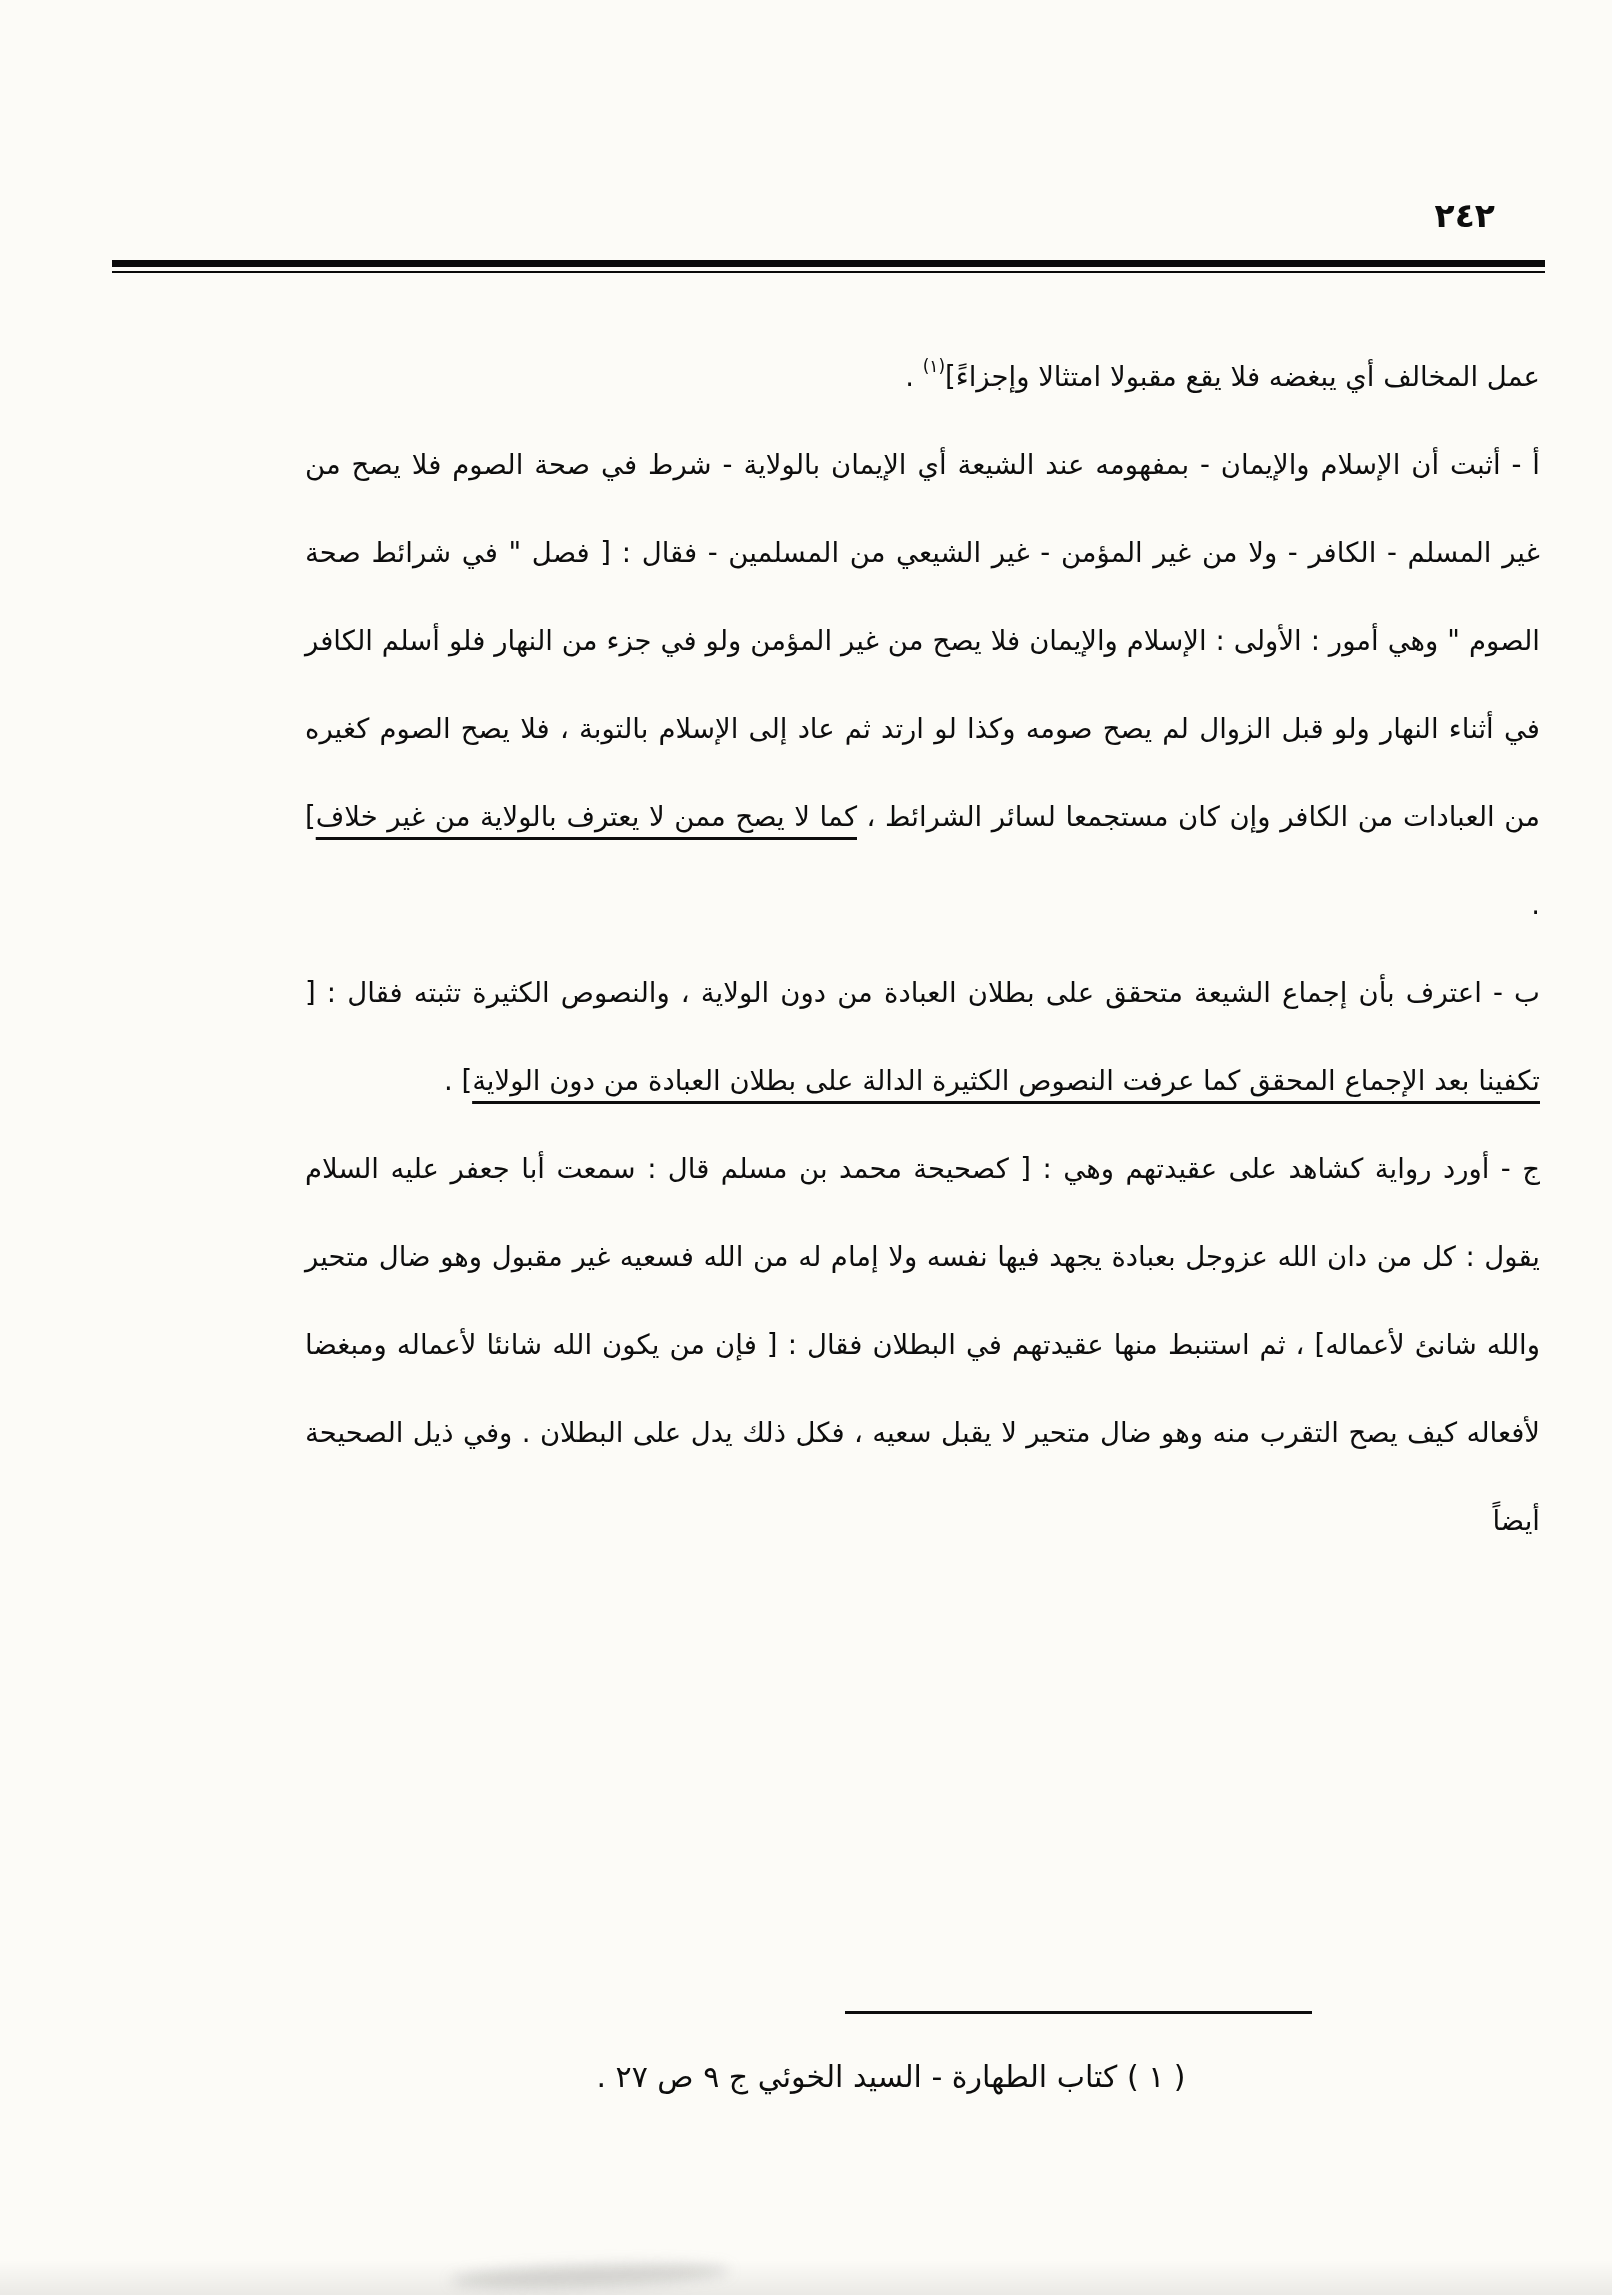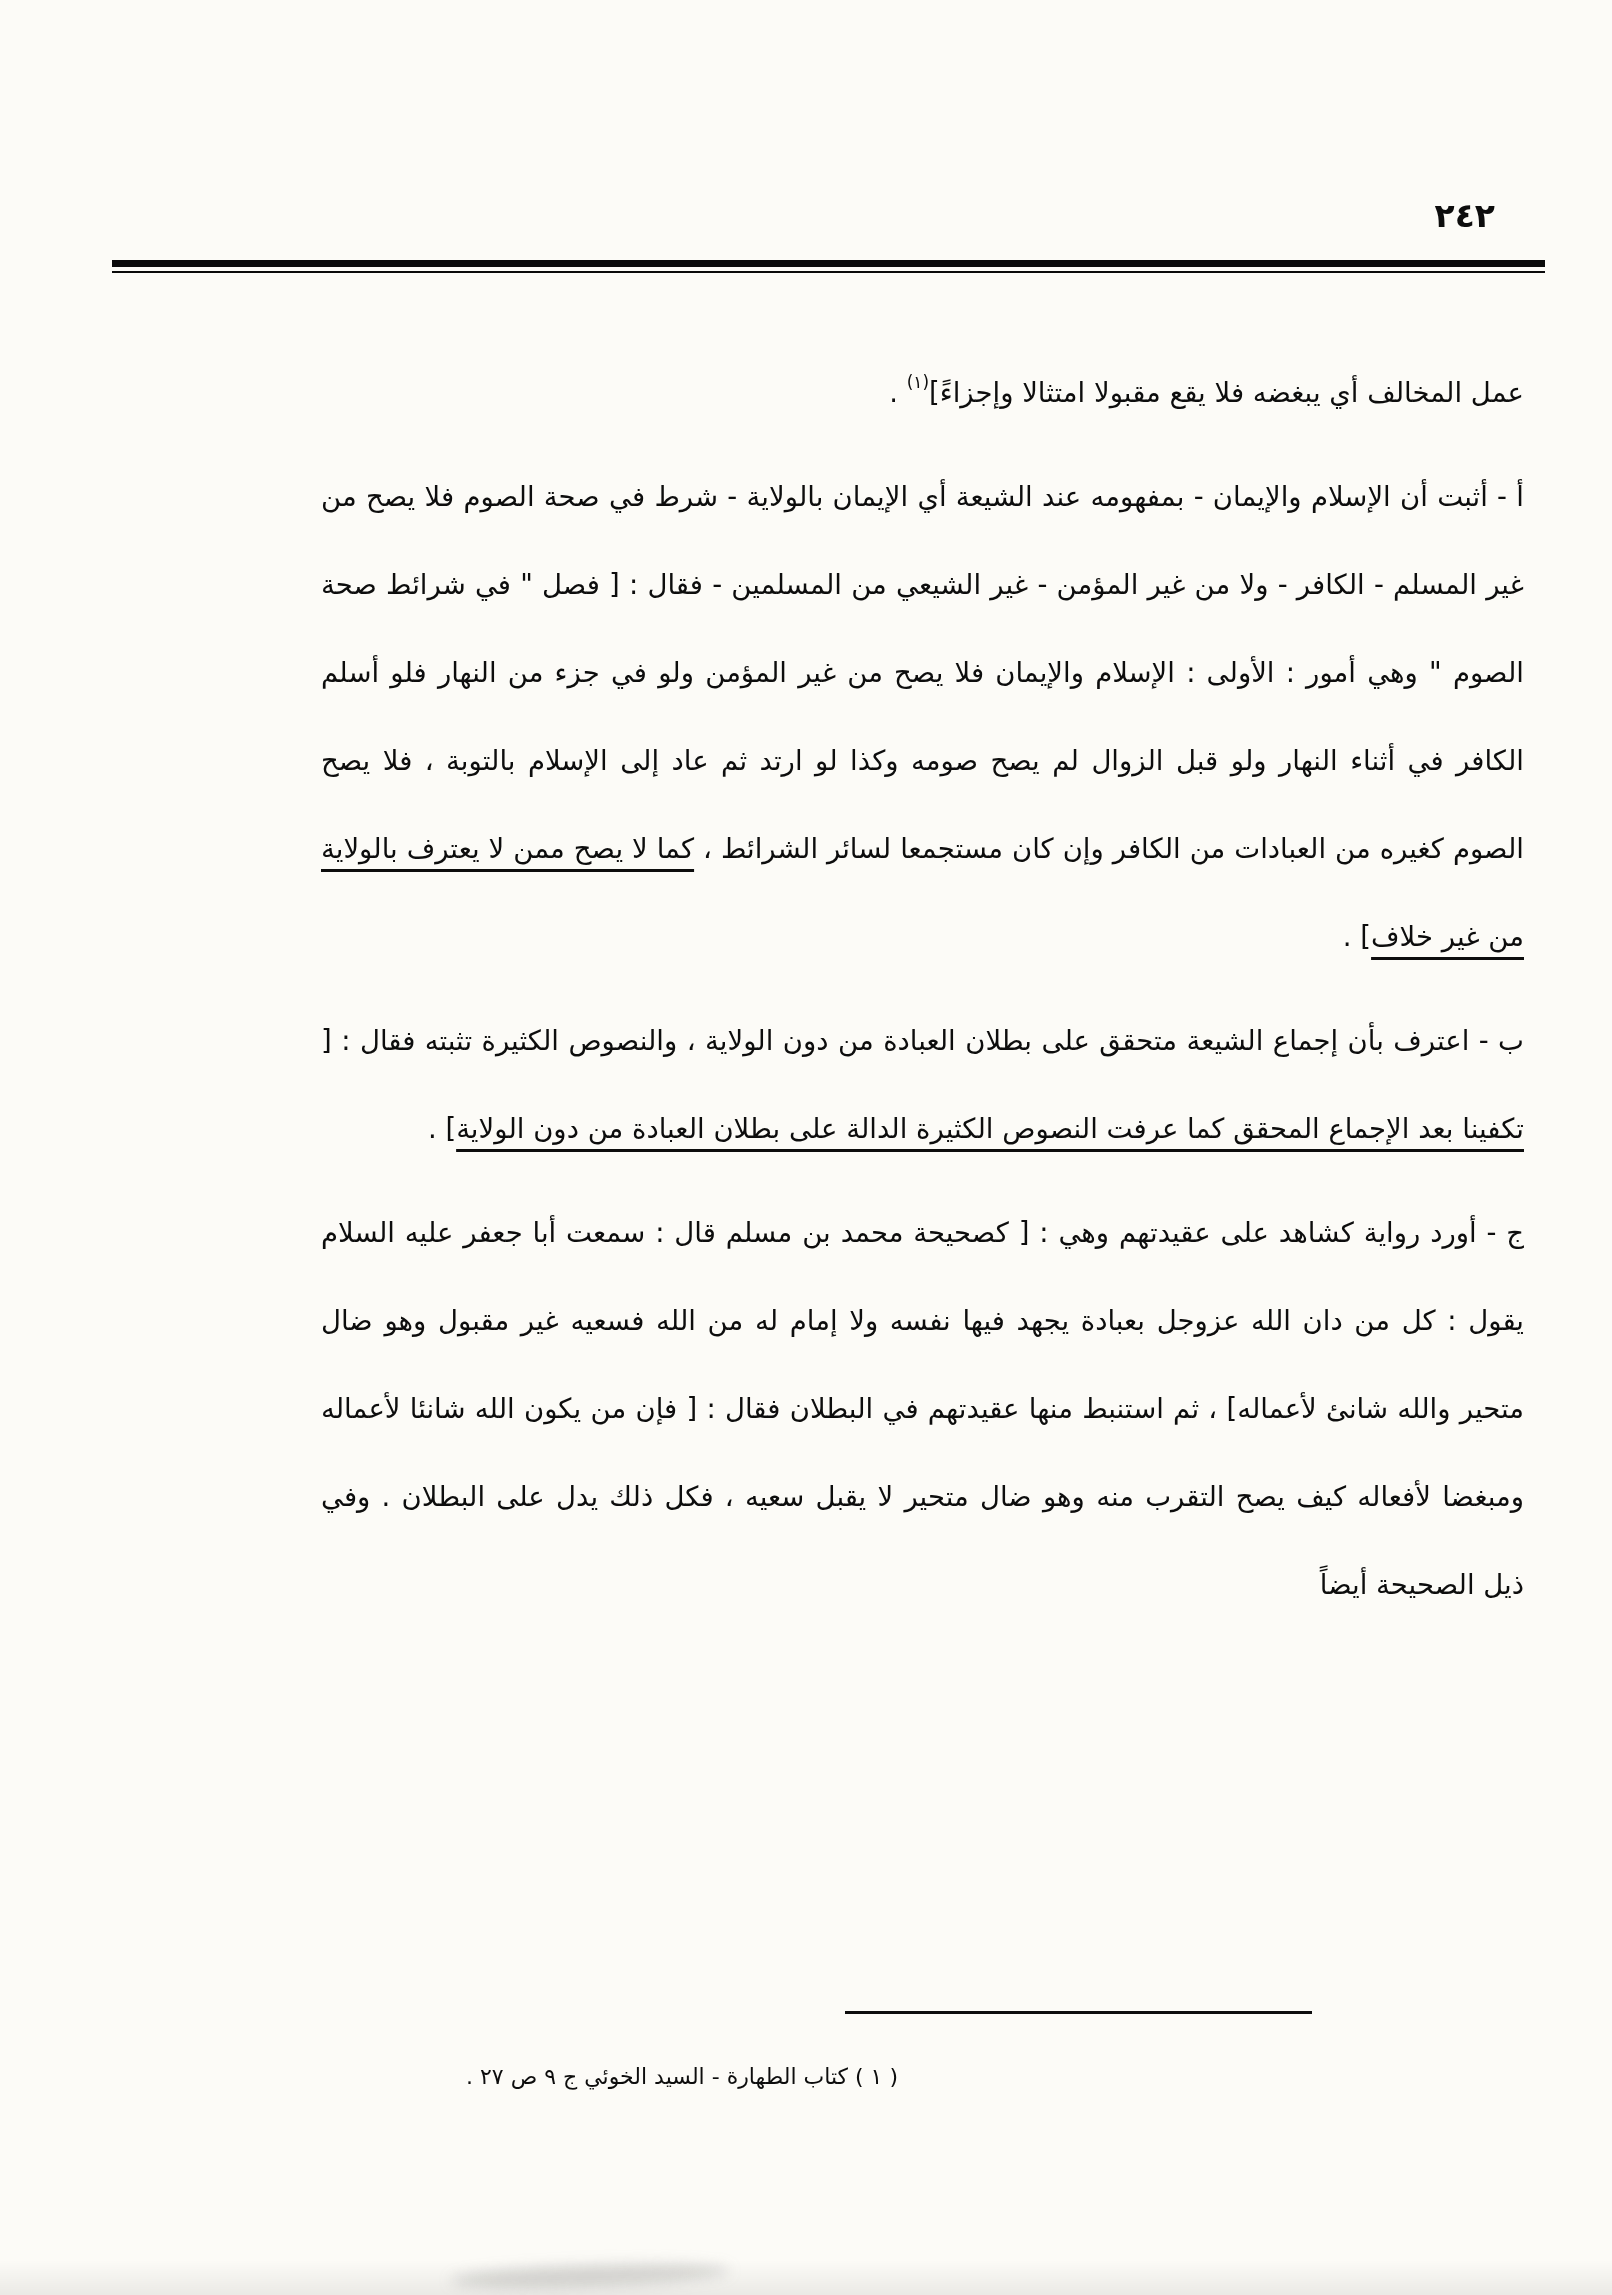--- a/index.html
+++ b/index.html
@@ -51,21 +51,21 @@
   .body-text {
     position: absolute;
     top: 322px;
     right: 72px;
     width: 1235px;
     font-size: 27.5px;
     line-height: 88px;
     text-align: justify;
     text-justify: inter-word;
   }
-  .body-text p { margin: 16px; padding: 0; }
+  .body-text p { margin: 0; padding: 0; }
   .noteref {
     font-size: 17px;
     vertical-align: 14px;
     letter-spacing: 0;
   }
   .underline {
     text-decoration: underline;
     text-decoration-thickness: 2.5px;
     text-underline-offset: 11px;
     text-decoration-skip-ink: none;
@@ -78,23 +78,23 @@
     right: 300px;
     width: 467px;
     height: 3px;
     background: #0d0d0d;
   }
   .footnotes {
     position: absolute;
     top: 2042px;
     right: 296px;
     width: 850px;
-    font-size: 22px;
+    font-size: 30px;
     line-height: 70px;
-    text-align: left;
+    text-align: center;
   }
   .footnotes p { margin: 0; }
 
   
   .smudge {
     position: absolute;
     left: 450px;
     bottom: 9px;
     width: 280px;
     height: 21px;

